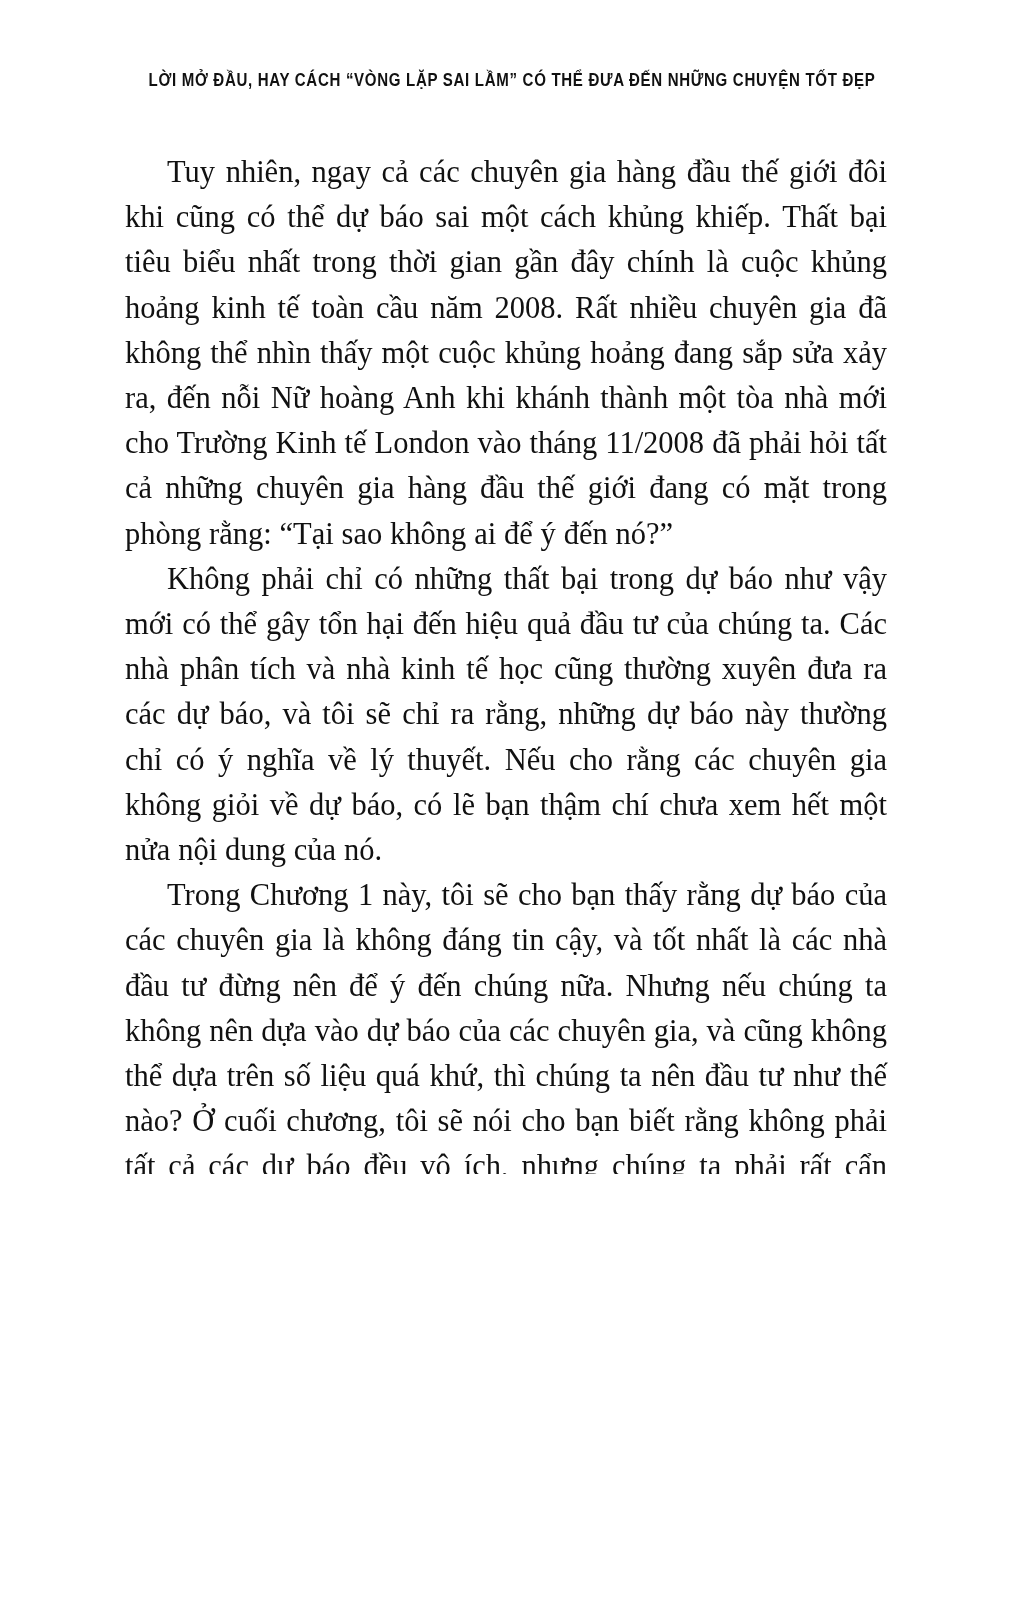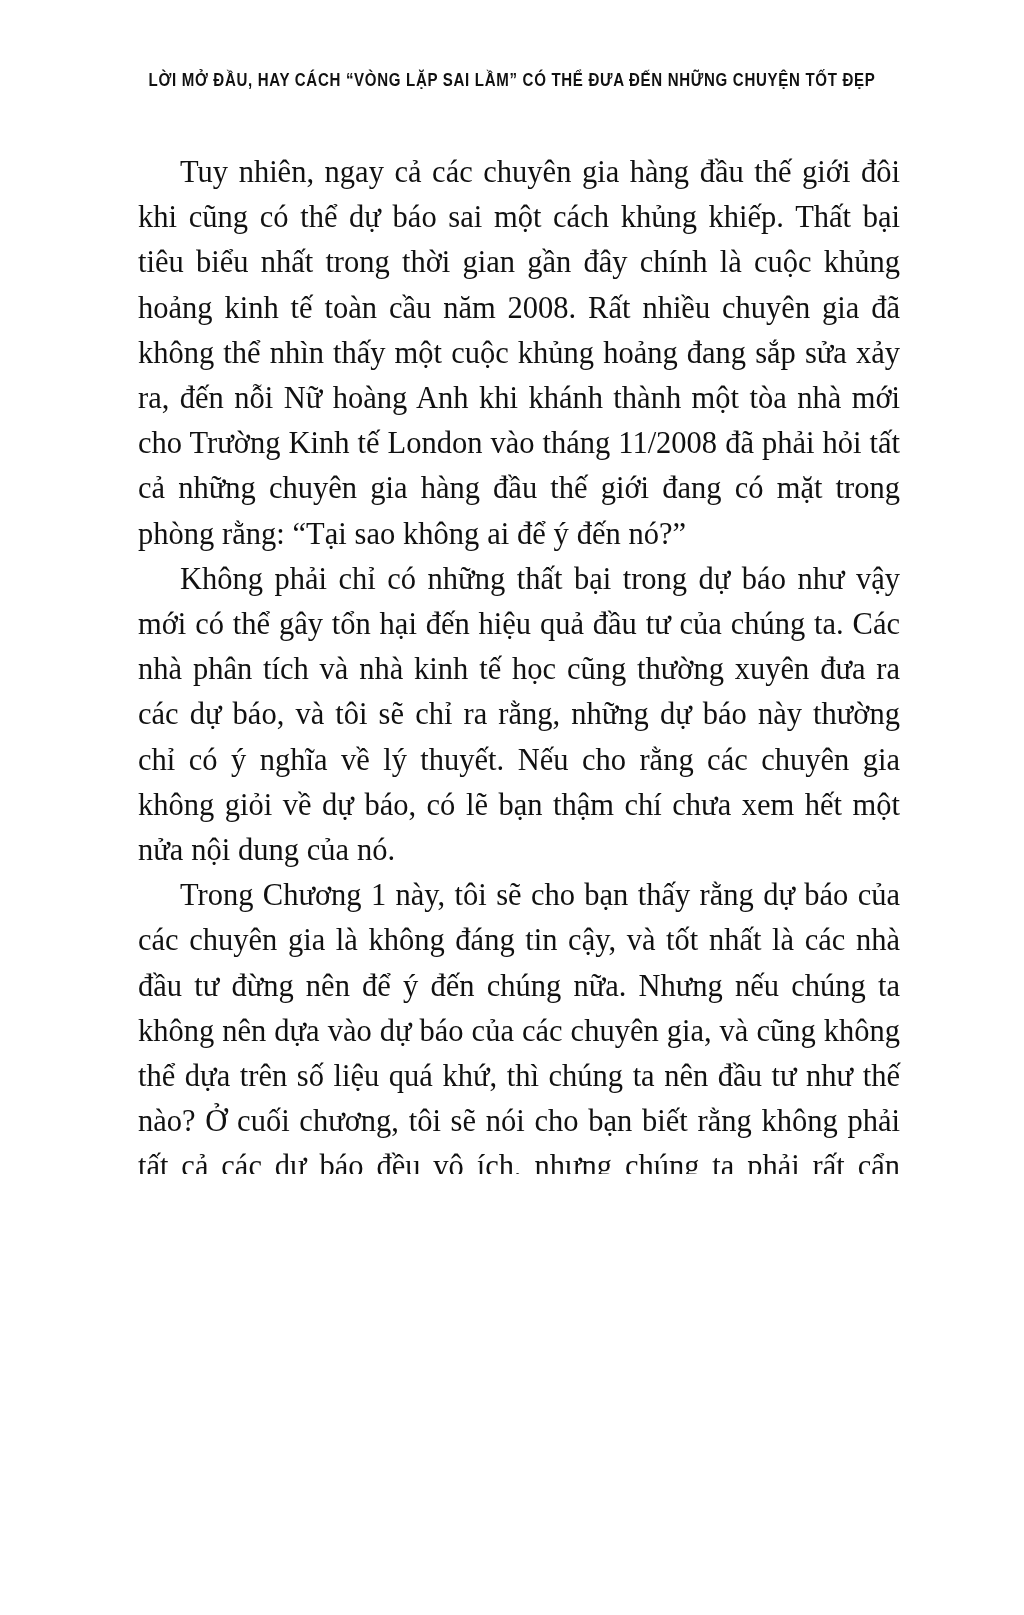--- a/index.html
+++ b/index.html
@@ -34,21 +34,21 @@
     line-height: 1.2;
     transform: scaleX(0.86);
     transform-origin: center center;
     white-space: nowrap;
   }
 
   
   .textblock {
     position: absolute;
     top: 150px;
-    left: 138px;
+    left: 125px;
     width: 762px;
   }
 
   .para {
     margin: 0;
     font-family: "Liberation Serif", "DejaVu Serif", serif;
     font-size: 30.5px;
     line-height: 45.2px;
     color: #111111;
     text-align: justify;

